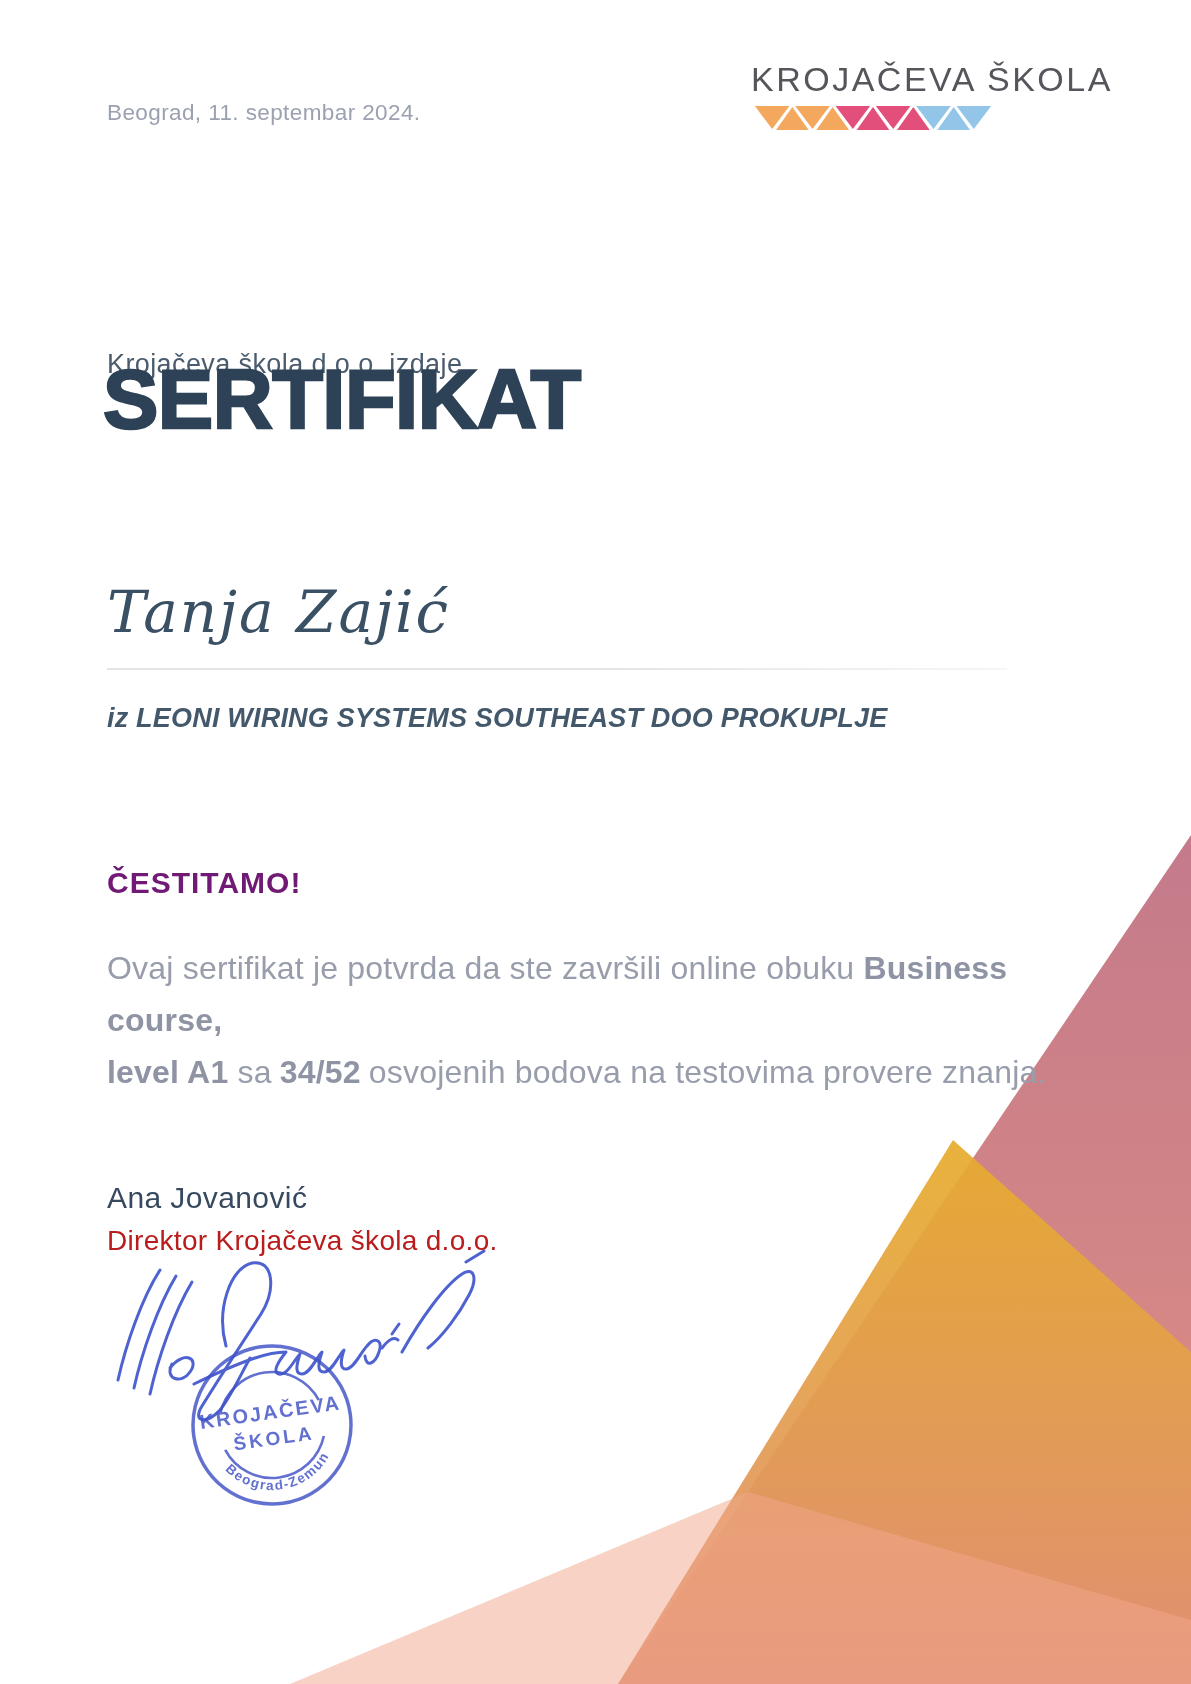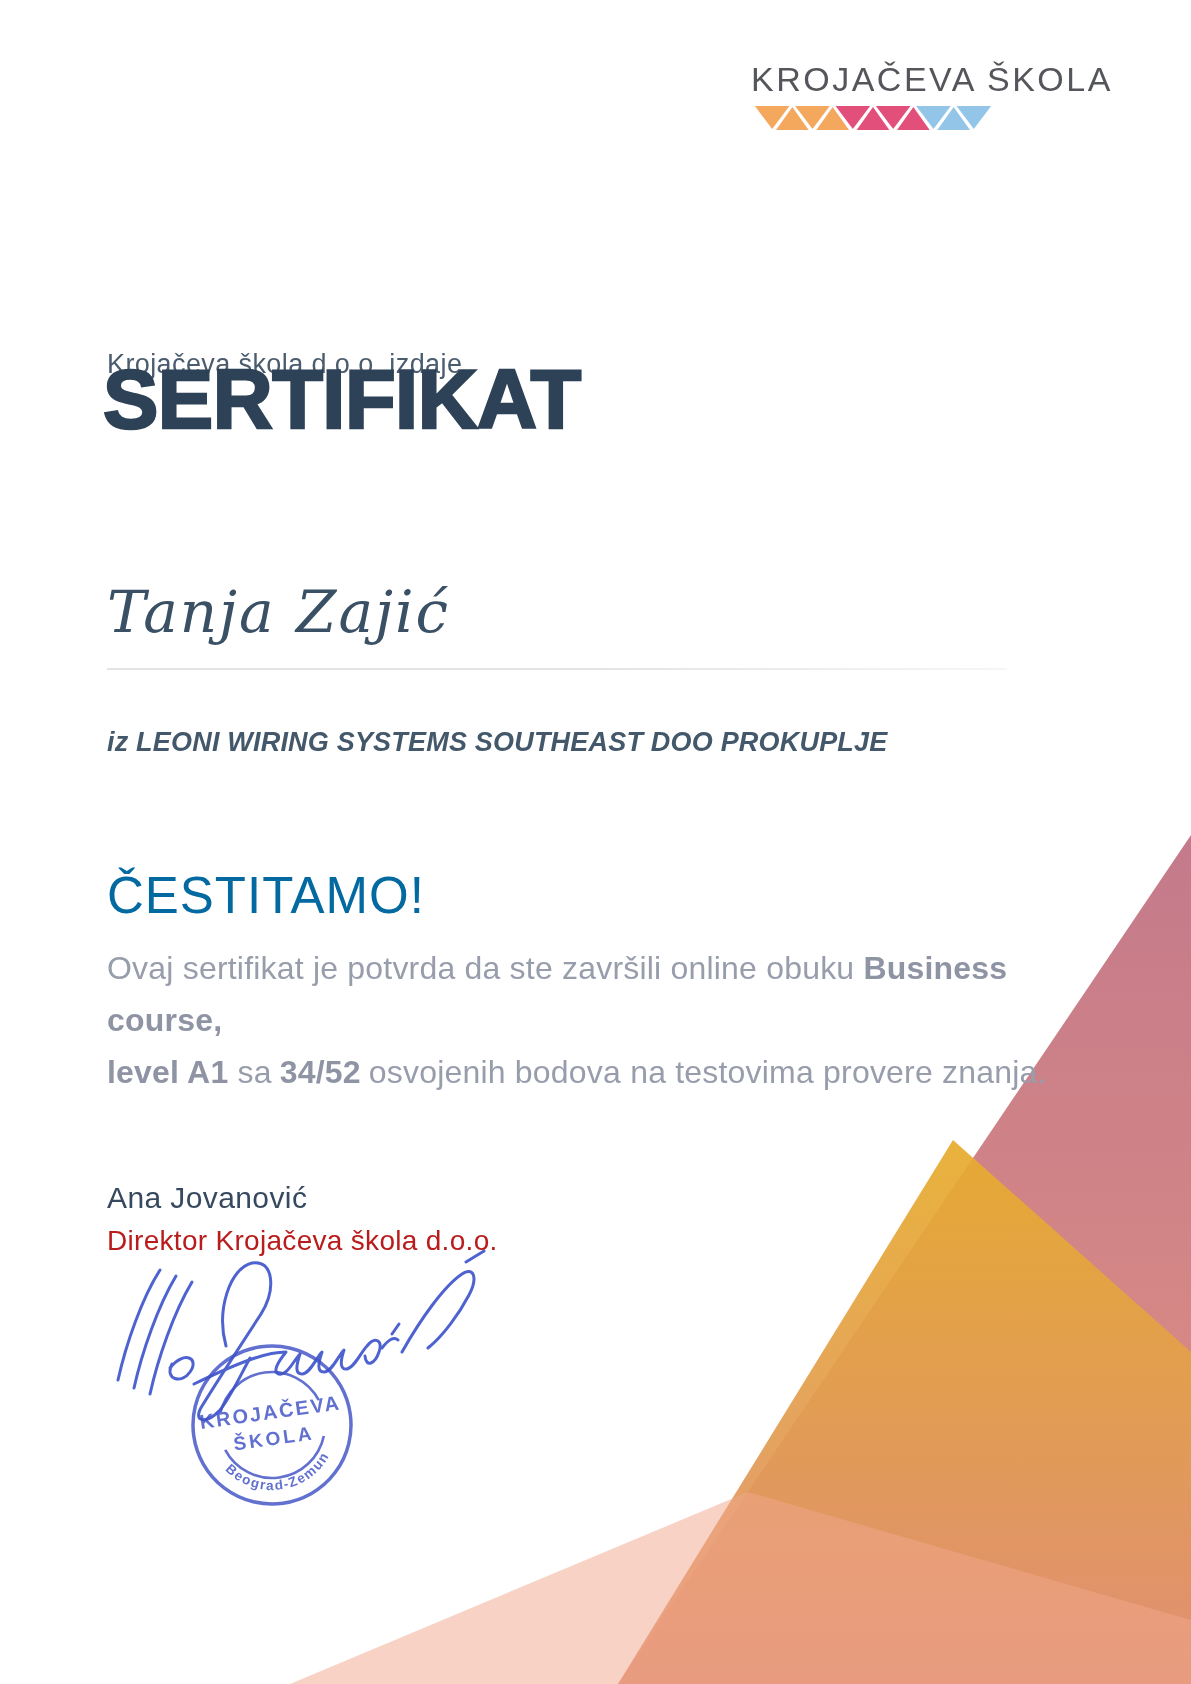--- a/index.html
+++ b/index.html
@@ -39,25 +39,25 @@
     font-size:58px;color:#3a5065;
     letter-spacing:2px;white-space:nowrap;
   }
   .name-line{
     left:107px;top:668px;width:900px;height:2px;
     background:linear-gradient(to right,#e4e4e4 55%,#f6f6f6);
   }
   .company{
     left:107px;top:703px;
     font-size:27px;font-style:italic;font-weight:600;
-    color:#44586b;letter-spacing:.2px;white-space:nowrap;margin-top:24px;
+    color:#44586b;letter-spacing:.2px;white-space:nowrap;
   }
   .congrats{
     left:107px;top:866px;
-    font-size:51px;font-weight:400;color:#0369a1;letter-spacing:1px;
+    font-size:30px;font-weight:700;color:#701a75;letter-spacing:1px;
   }
   .body-text{
     left:107px;top:942px;width:960px;
     font-size:32px;line-height:52px;color:#989dac;letter-spacing:.2px;
   }
   .body-text b{font-weight:700;color:#8f94a5;}
   .score-pad{margin:0 8px;}
   .sig-name{
     left:107px;top:1181px;
     font-size:30px;font-weight:500;color:#36495e;letter-spacing:.4px;text-align:right;
@@ -90,20 +90,21 @@
         </linearGradient>
       </defs>
       <polygon points="1191,835 1191,1684 618,1684" fill="url(#gradRose)"></polygon>
       <polygon points="953,1140 1191,1352 1191,1684 618,1684" fill="url(#gradYellow)" opacity="0.93"></polygon>
       <polygon points="748,1492 290,1684 1191,1684 1191,1620" opacity="0.5" fill="#f1a78c"></polygon>
     </svg>
   </div>
 
   <div class="content-layer">
 
+    <div class="abs date">Beograd, 11. septembar 2024.</div>
 
     <div class="abs logo-text">KROJAČEVA ŠKOLA</div>
 
     <svg class="abs logo-tris" width="242" height="29" viewBox="0 0 252 30">
       <polygon points="3,2 39,2 21,26" fill="#f3a85e"></polygon>
       <polygon points="25,27 59,27 42,3" fill="#f3a85e"></polygon>
       <polygon points="45,2 81,2 63,26" fill="#f3a85e"></polygon>
       <polygon points="67,27 101,27 84,3" fill="#f3a85e"></polygon>
       <polygon points="87,2 123,2 105,26" fill="#e34f7b"></polygon>
       <polygon points="109,27 143,27 126,3" fill="#e34f7b"></polygon>

